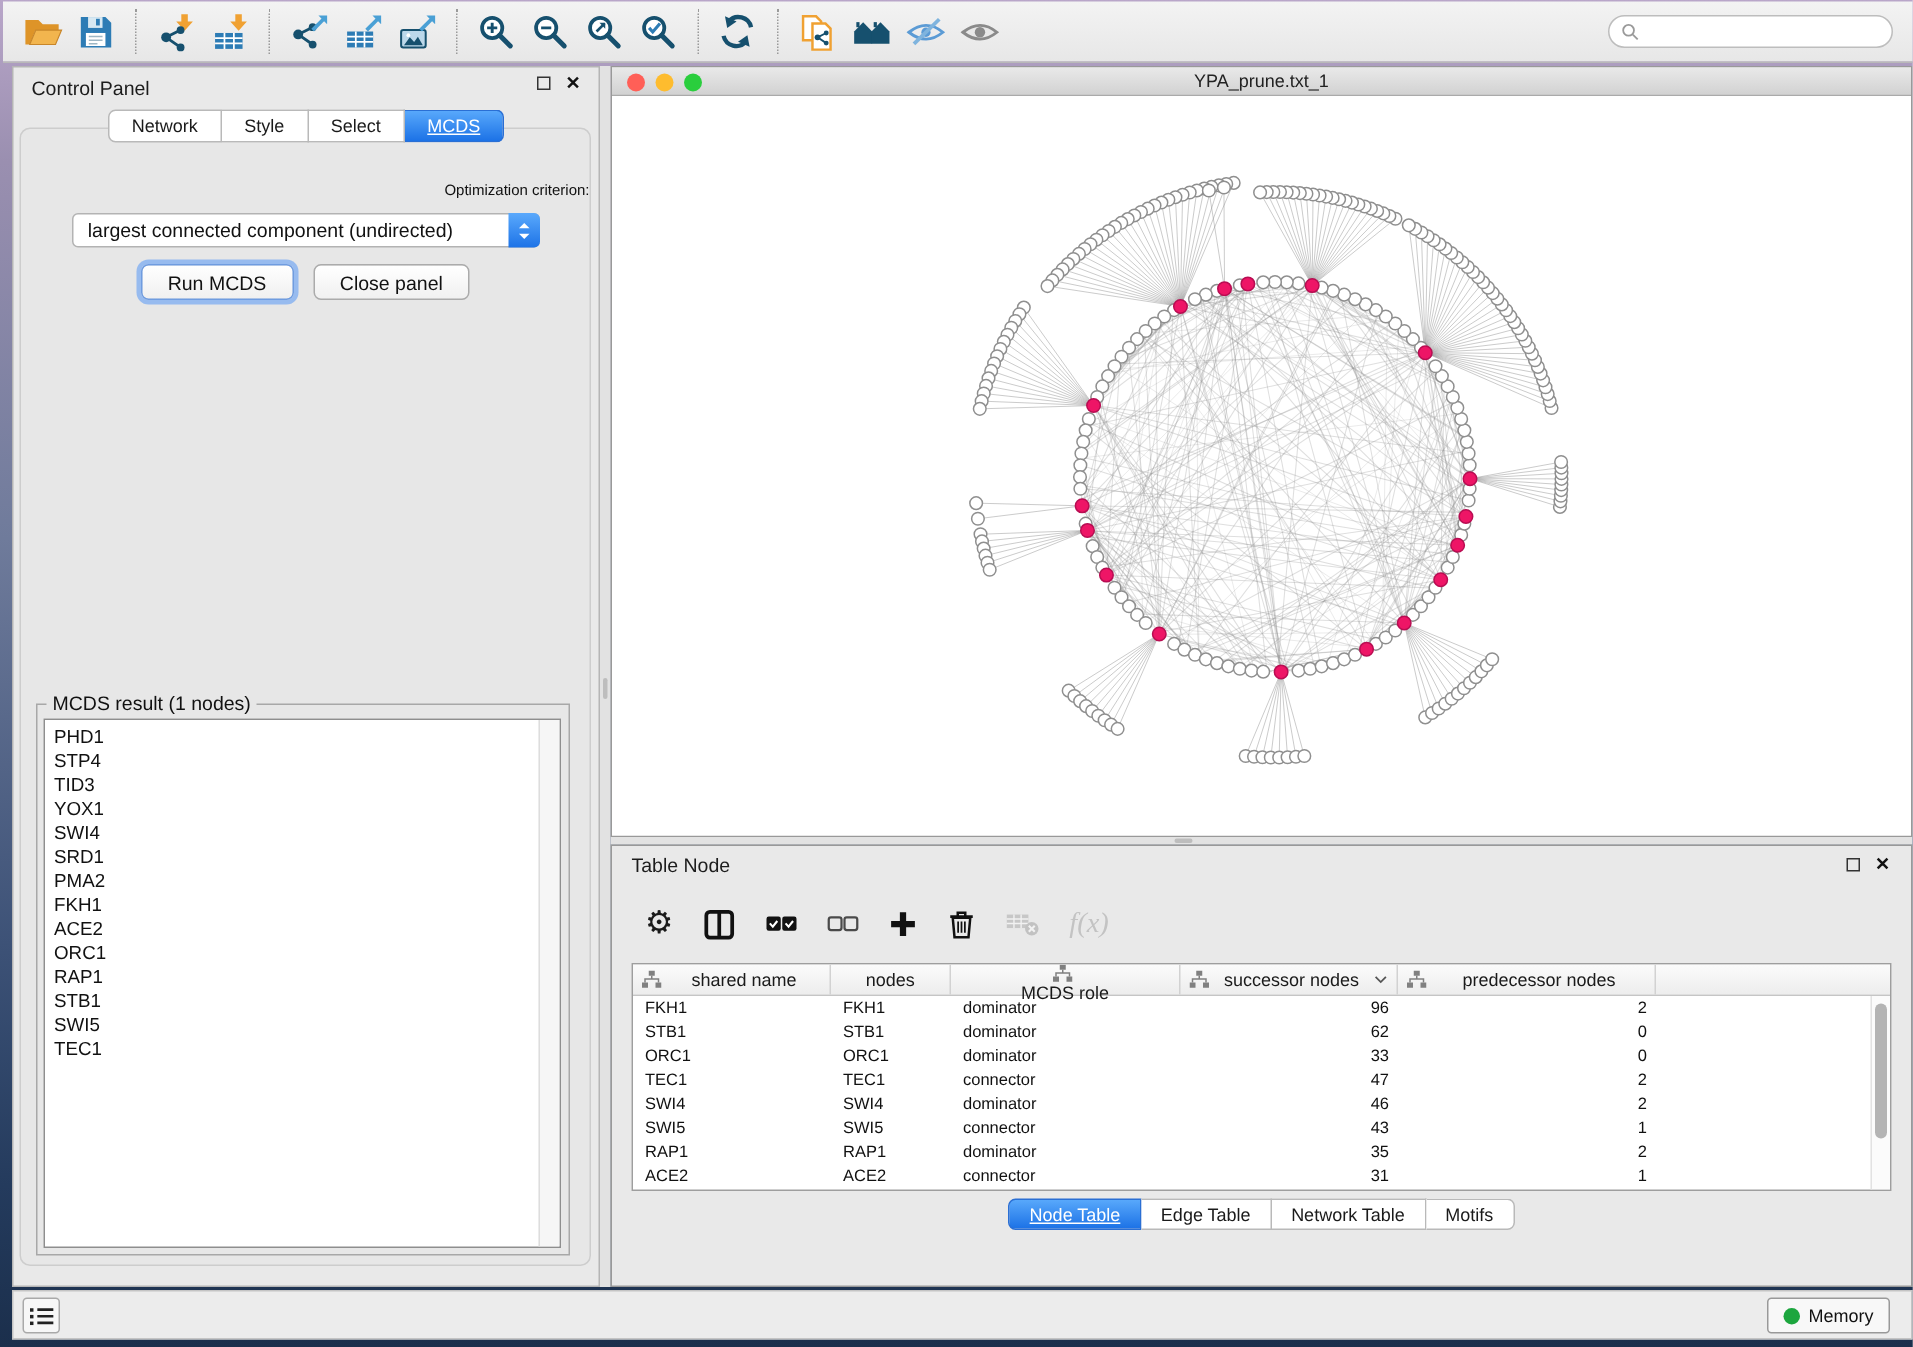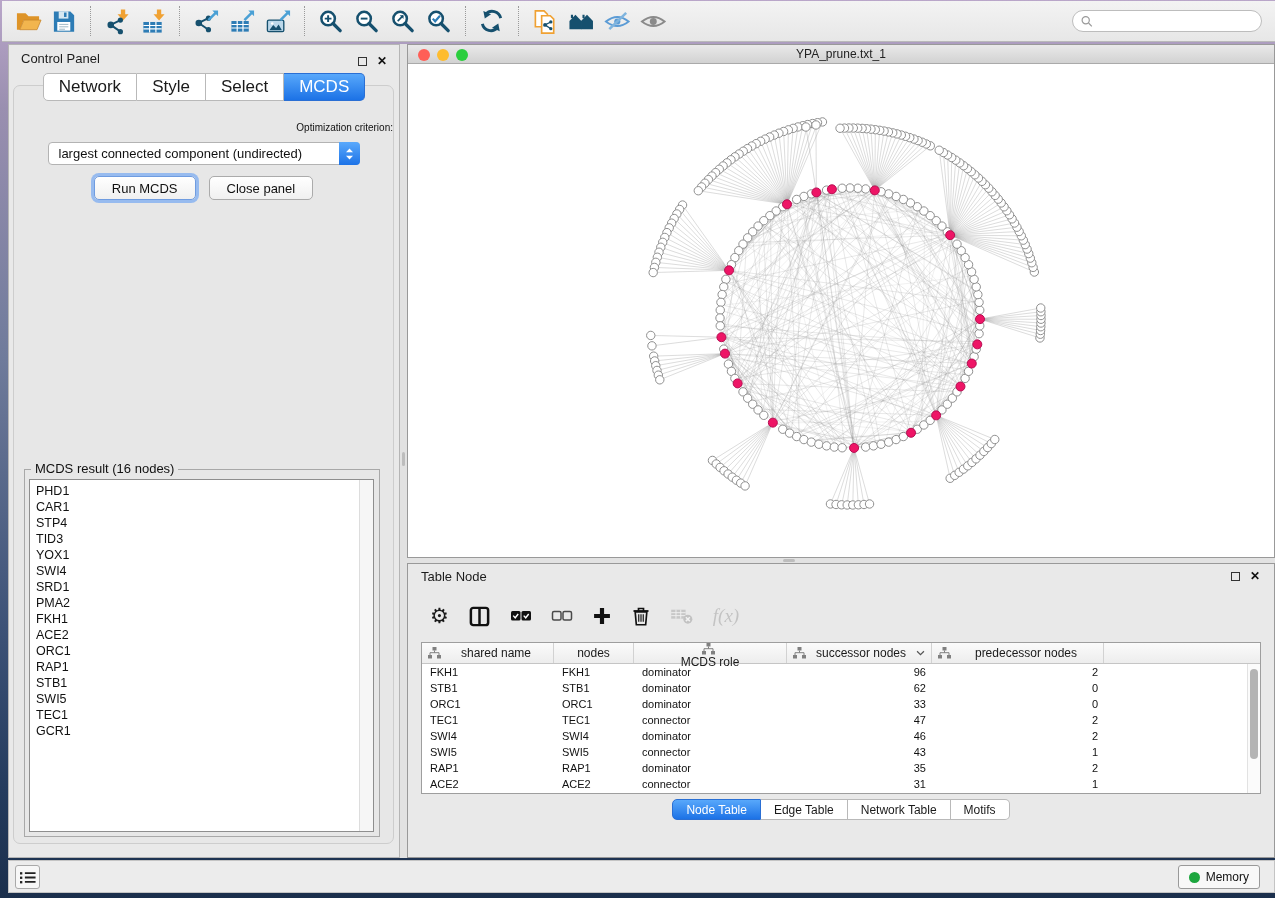--- a/index.html
+++ b/index.html
@@ -18,30 +18,30 @@
     border:1px solid #bdbdbd; border-radius:12px; display:flex; align-items:center; padding:0 8px; }
   #search-wrap input { border:none; outline:none; flex:1; font:12px "Liberation Sans",sans-serif; background:transparent; margin-left:5px;}
 
   
   #control-panel { position:absolute; left:8px; top:44px; width:392px; bottom:40px;
     background:#e9e9e9; border:1px solid #b5b5b5; }
   .panel-title { font-size:13px; color:#1c1c1c; }
   .win-ctrls { display:flex; gap:10px; align-items:center; }
   .float-box { width:9px; height:9px; border:1.5px solid #333; }
   .close-x { font-size:12px; font-weight:bold; color:#111; line-height:9px; }
-  #cp-header { position:absolute; left:12px; right:12px; top:6px; display:flex; justify-content:space-between; align-items:flex-end;}
+  #cp-header { position:absolute; left:12px; right:12px; top:6px; display:flex; justify-content:space-between; align-items:flex-start;}
   #cp-box { position:absolute; left:4px; right:5px; top:40px; bottom:13px;
     background:#e7e7e7; border:1px solid #cdcdcd; border-radius:7px; }
   .tabbar { display:flex; justify-content:center; position:absolute; left:0; right:0; z-index:3; }
   #cp-tabs { top:28px; }
-  .tab { background:#fff; border:1px solid #b9b9b9; border-left:none; font-size:17px; color:#1a1a1a;
+  .tab { background:#fff; border:1px solid #b9b9b9; border-left:none; font-size:12px; color:#1a1a1a;
     padding:3px 15px; cursor:default; }
   .tab:first-child { border-left:1px solid #b9b9b9; border-radius:5px 0 0 5px; }
   .tab:last-child { border-radius:0 5px 5px 0; }
-  .tab.active { background:linear-gradient(#58a8fb,#1c72e6); color:#fff; border-color:#2a6fd4; }
+  .tab.active { background:linear-gradient(#58a8fb,#1c72e6); color:#fff; border-color:#2a6fd4;text-decoration:underline; }
   #opt-label { text-align:right; margin-top:36px; font-size:10px; color:#111; }
   #dropdown { position:relative; margin:9px auto 0; width:312px; height:23px; background:#fff;
     border:1px solid #b3b3b3; border-radius:4px; font-size:13px; color:#111; line-height:21px; padding-left:10px; }
   #dd-spinner { position:absolute; right:-1px; top:-1px; width:21px; height:23px; border-radius:0 4px 4px 0;
     background:linear-gradient(#5aa9fc,#1d73e7); display:flex; align-items:center; justify-content:center; }
   .btn-row { display:flex; justify-content:center; gap:13px; margin-top:11px; }
   .btn { height:24px; padding:0 17px; font-size:13px; color:#111; background:linear-gradient(#ffffff,#f0f0f0);
     border:1px solid #ababab; border-radius:5px; }
   .btn.focused { box-shadow:0 0 0 3px rgba(98,158,245,.6); border-color:#6f9ce0; }
   #result-group { position:absolute; left:10px; right:13px; top:383px; bottom:6px; border:1px solid #a8a8a8; }
@@ -270,39 +270,37 @@
           <path d="M2 5.2L5.5 1.6L9 5.2z" fill="#fff"></path>
           <path d="M2 8.8L5.5 12.4L9 8.8z" fill="#fff"></path>
         </svg>
       </span>
     </div>
     <div class="btn-row">
       <button class="btn focused">Run MCDS</button>
       <button class="btn">Close panel</button>
     </div>
     <div id="result-group">
-      <span id="result-legend">MCDS result (16 nodes)</span>
+      <span id="result-legend">MCDS result (1 nodes)</span>
       <div id="result-list">
         <div id="result-items">
             <div>PHD1</div>
-            <div>CAR1</div>
             <div>STP4</div>
             <div>TID3</div>
             <div>YOX1</div>
             <div>SWI4</div>
             <div>SRD1</div>
             <div>PMA2</div>
             <div>FKH1</div>
             <div>ACE2</div>
             <div>ORC1</div>
             <div>RAP1</div>
             <div>STB1</div>
             <div>SWI5</div>
             <div>TEC1</div>
-            <div>GCR1</div>
           </div>
         <div id="result-scroll"></div>
       </div>
     </div>
   </div>
 </div>
 
 <div id="v-gutter">
     <div class="grip"></div>
   </div>

